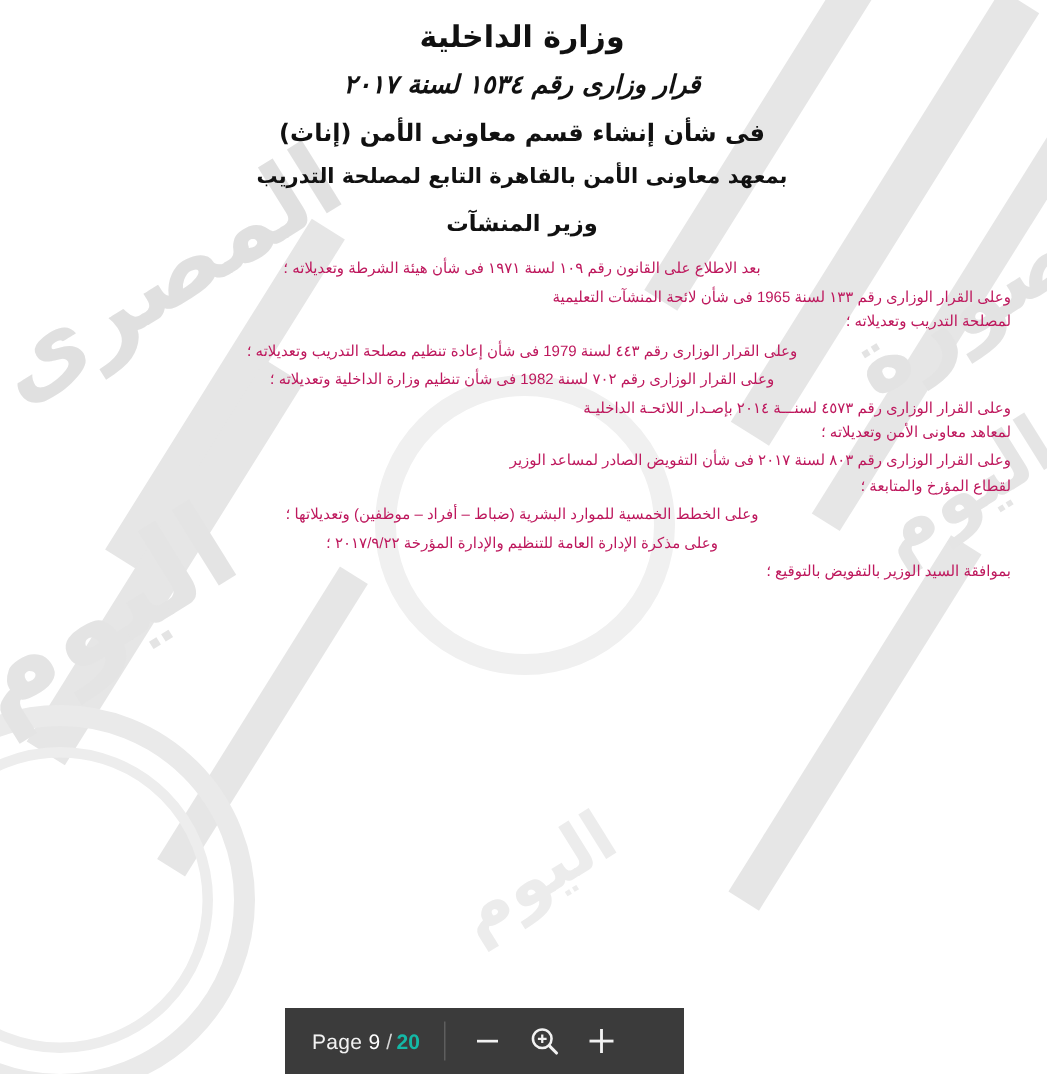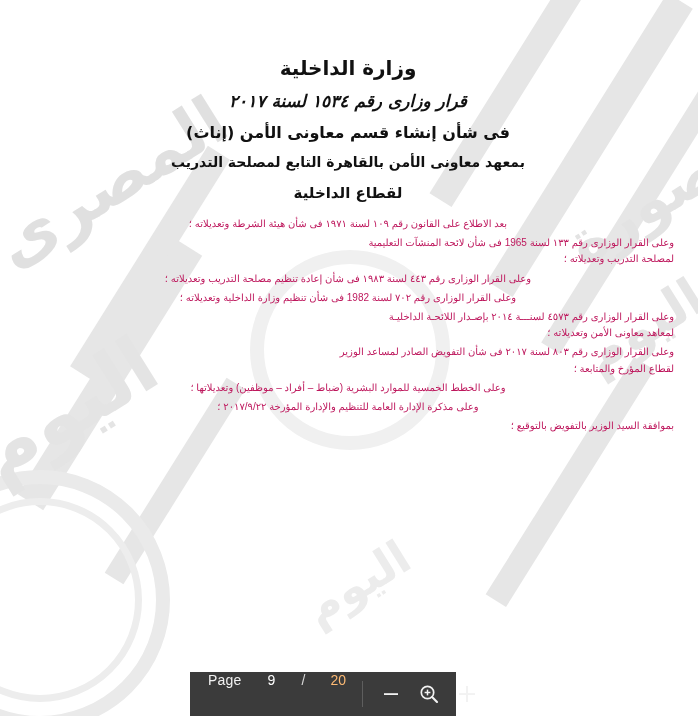--- a/index.html
+++ b/index.html
@@ -75,21 +75,20 @@
   #wm-seal       { left: -90px; top: 470px;  width: 260px; height: 260px; }
   #wm-seal-inner { left: -62px; top: 498px;  width: 204px; height: 204px; }
   #wm-seal2       { left: 250px; top: 250px; width: 200px; height: 200px; border-color: #f0f0f0; }
 
   
   #doc {
     position: absolute;
     inset: 0;
     z-index: 2;
     padding: 6px 18px 0 16px;
-    margin-top: 44px;
   }
 
   .hdr {
     text-align: center;
     font-family: "DejaVu Sans", "Liberation Sans", sans-serif;
     font-weight: 700;
     color: #111111;
     letter-spacing: -0.3px;
   }
   #title-ministry { font-size: 20px; margin: 6px 0 0 0; }
@@ -125,40 +124,40 @@
     z-index: 10;
     display: flex;
     align-items: center;
     direction: ltr;
     font-family: "Liberation Sans", "DejaVu Sans", sans-serif;
     color: #f2f2f2;
     user-select: none;
   }
   #page-indicator {
     display: flex;
-    align-items: flex-start;
-    gap: 25px;
+    align-items: center;
+    gap: 3px;
     padding: 0 16px 0 18px;
     font-size: 14px;
     height: 100%;
   }
   #page-indicator .lbl { letter-spacing: 0.2px; }
   #page-current {
     min-width: 10px;
     text-align: center;
     background: transparent;
     border: none;
     color: #ffffff;
     font-size: 14px;
     font-family: inherit;
     padding: 0;
     outline: none;
   }
   #page-sep { color: #d8d8d8; }
-  #page-total { color: #fdba74; }
+  #page-total { color: #14b8a6; font-weight: bold; }
 
   #toolbar-divider {
     width: 1px;
     height: 26px;
     background: #5e5e5e;
     flex: 0 0 auto;
   }
 
   #zoom-controls {
     display: flex;
@@ -205,26 +204,26 @@
     <div class="wm-text" id="wm-right-2">اليوم</div>
     <div class="wm-text" id="wm-mid-1">اليوم</div>
   </div>
 
   <div id="doc">
 
     <div class="hdr" id="title-ministry">وزارة الداخلية</div>
     <div class="hdr" id="title-decree">قرار وزارى رقم ١٥٣٤ لسنة ٢٠١٧</div>
     <div class="hdr" id="title-subject">فى شأن إنشاء قسم معاونى الأمن (إناث)</div>
     <div class="hdr" id="title-institute">بمعهد معاونى الأمن بالقاهرة التابع لمصلحة التدريب</div>
-    <div class="hdr" id="title-signer">لقطاع الداخلية</div>
+    <div class="hdr" id="title-signer">وزير المنشآت</div>
 
     <div id="body-block">
         <div class="para"><span>بعد الاطلاع على القانون رقم ١٠٩ لسنة ١٩٧١ فى شأن هيئة الشرطة وتعديلاته ؛</span></div>
         <div class="para two-line"><span>وعلى القرار الوزارى رقم ١٣٣ لسنة 1965 فى شأن لائحة المنشآت التعليمية</span><span class="tail">لمصلحة التدريب وتعديلاته ؛</span></div>
-        <div class="para"><span>وعلى القرار الوزارى رقم ٤٤٣ لسنة ١٩٨٣ فى شأن إعادة تنظيم مصلحة التدريب وتعديلاته ؛</span></div>
+        <div class="para"><span>وعلى القرار الوزارى رقم ٤٤٣ لسنة 1979 فى شأن إعادة تنظيم مصلحة التدريب وتعديلاته ؛</span></div>
         <div class="para"><span>وعلى القرار الوزارى رقم ٧٠٢ لسنة 1982 فى شأن تنظيم وزارة الداخلية وتعديلاته ؛</span></div>
         <div class="para two-line"><span>وعلى القرار الوزارى رقم ٤٥٧٣ لسنـــة ٢٠١٤ بإصـدار اللائحـة الداخليـة</span><span class="tail">لمعاهد معاونى الأمن وتعديلاته ؛</span></div>
         <div class="para two-line"><span>وعلى القرار الوزارى رقم ٨٠٣ لسنة ٢٠١٧ فى شأن التفويض الصادر لمساعد الوزير</span><span class="tail">لقطاع المؤرخ والمتابعة ؛</span></div>
         <div class="para"><span>وعلى الخطط الخمسية للموارد البشرية (ضباط – أفراد – موظفين) وتعديلاتها ؛</span></div>
         <div class="para"><span>وعلى مذكرة الإدارة العامة للتنظيم والإدارة المؤرخة ٢٠١٧/٩/٢٢ ؛</span></div>
         <div class="para two-line"><span class="tail">بموافقة السيد الوزير بالتفويض بالتوقيع ؛</span></div>
       </div>
 
   </div>
 

